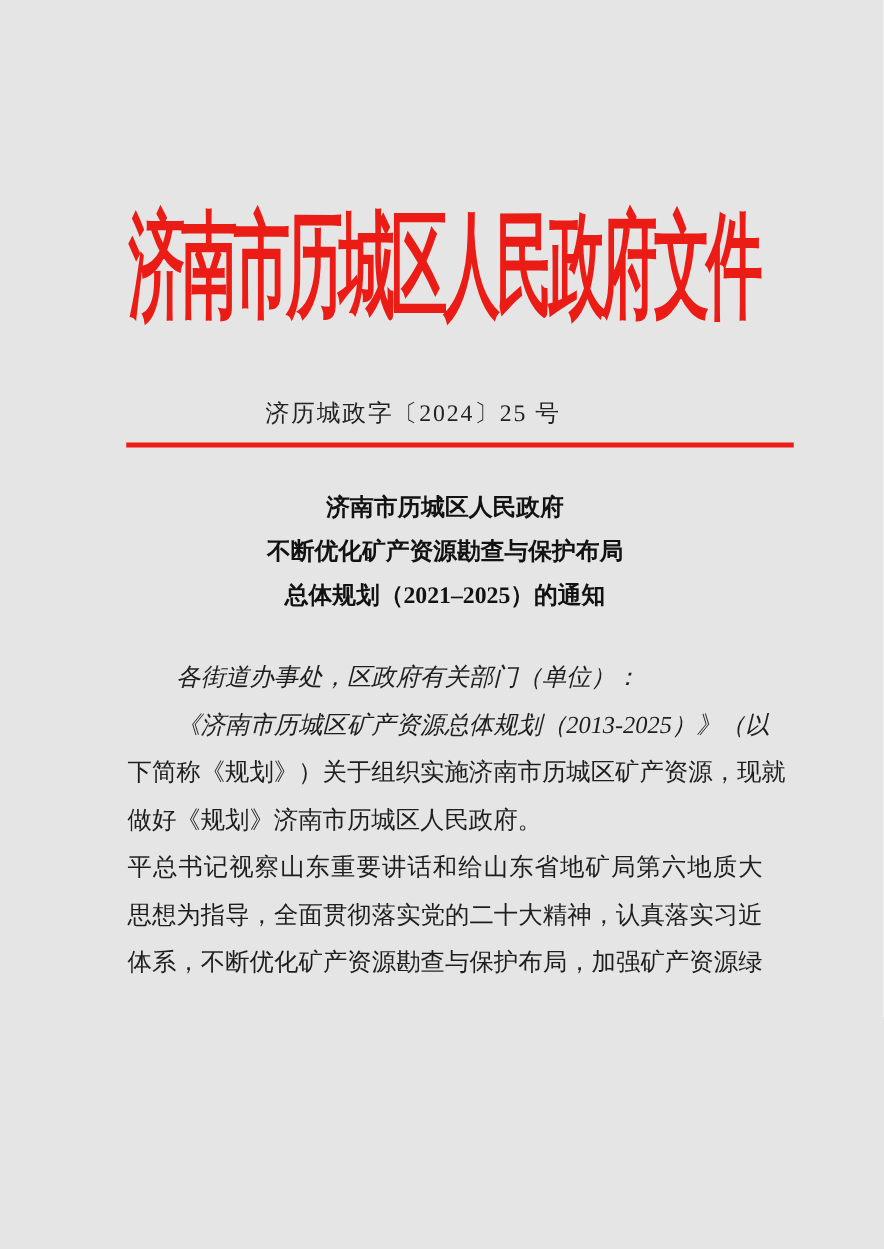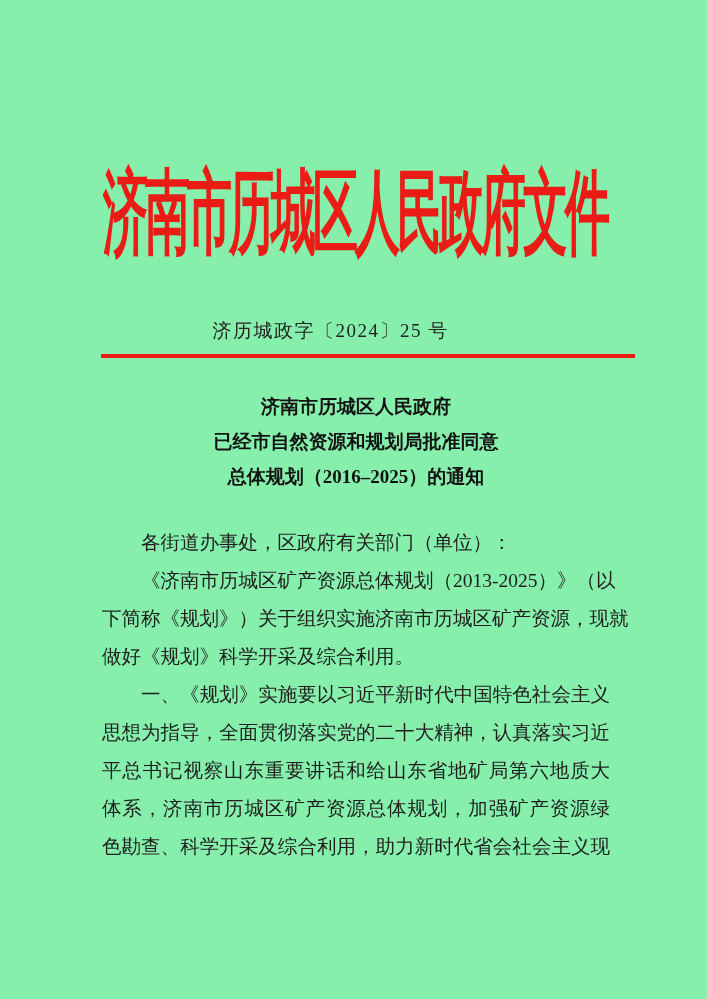--- a/index.html
+++ b/index.html
@@ -4,21 +4,21 @@
 <style>
   :root { --accent: #ea1c15; --ink: #1b1b1b; }
   * { margin: 0; padding: 0; box-sizing: border-box; }
   html, body { background: #ffffff; }
   body { width: 707px; height: 999px; font-family: "Liberation Serif", serif; color: var(--ink); }
 
   .page {
     position: relative;
     width: 707px;
     height: 999px;
-    background: #86efac;
+    background: #e5e5e5;
     overflow: hidden;
     padding-left: 29px;
   }
 
   
   .banner-wrap {
     position: absolute;
     top: 152px;
     left: 90px;
     width: 530px;
@@ -80,49 +80,47 @@
     font-size: 19.5px;
     line-height: 38px;
     color: #1e1e1e;
   }
   .bline {
     text-align: justify;
     text-align-last: justify;
     white-space: nowrap;
   }
   .bline.noj { text-align-last: left; }
-  .bline.indent { text-indent: 2em; }
+  .bline.indent { text-indent: 2em; font-style: italic; }
 </style>
 </head>
 <body>
 
 <div class="page">
 
   <div class="banner-wrap">
     <span class="banner-text">济南市历城区人民政府文件</span>
   </div>
 
   <div class="docnum">济历城政字〔2024〕25 号</div>
 
   <div class="redline"></div>
 
   <div class="title">
     <div class="title-line">济南市历城区人民政府</div>
-    <div class="title-line">已经市自然资源和规划局批准同意</div>
-    <div class="title-line">总体规划（2016–2025）的通知</div>
+    <div class="title-line">不断优化矿产资源勘查与保护布局</div>
+    <div class="title-line">总体规划（2021–2025）的通知</div>
   </div>
 
   <div class="bodytext">
 
     <div class="bline indent noj">各街道办事处，区政府有关部门（单位）：</div>
 
     <div class="bline indent">《济南市历城区矿产资源总体规划（2013-2025）》（以</div>
     <div class="bline">下简称《规划》）关于组织实施济南市历城区矿产资源，现就</div>
-    <div class="bline noj">做好《规划》科学开采及综合利用。</div>
+    <div class="bline noj">做好《规划》济南市历城区人民政府。</div>
 
-    <div class="bline indent">一、《规划》实施要以习近平新时代中国特色社会主义</div>
+    <div class="bline">平总书记视察山东重要讲话和给山东省地矿局第六地质大</div>
     <div class="bline">思想为指导，全面贯彻落实党的二十大精神，认真落实习近</div>
-    <div class="bline">平总书记视察山东重要讲话和给山东省地矿局第六地质大</div>
-    <div class="bline">体系，济南市历城区矿产资源总体规划，加强矿产资源绿</div>
-    <div class="bline">色勘查、科学开采及综合利用，助力新时代省会社会主义现</div>
+    <div class="bline">体系，不断优化矿产资源勘查与保护布局，加强矿产资源绿</div>
   </div>
 
 </div>
 
 </body></html>

